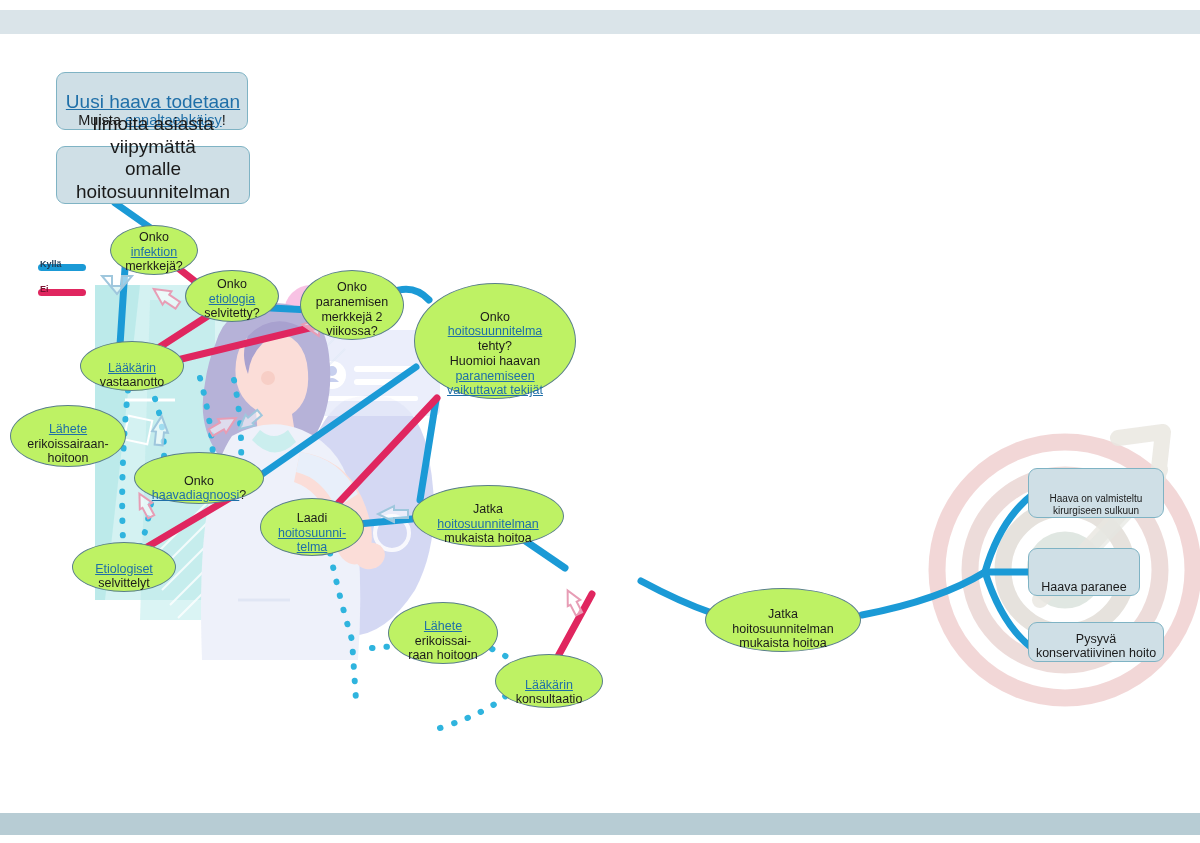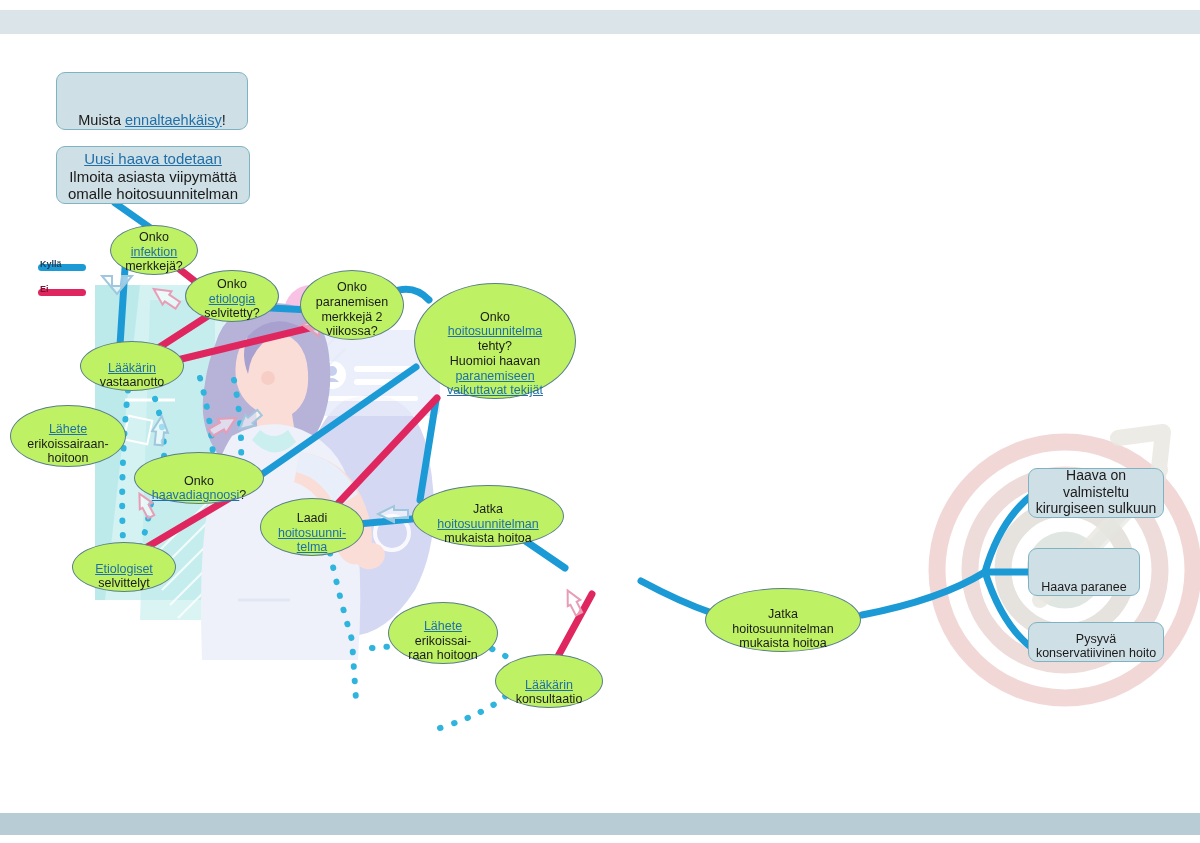--- a/index.html
+++ b/index.html
@@ -203,21 +203,21 @@
       <div class="legend-label ei">Ei</div>
     </div>
   </div>
 
   <div class="node rrect" style="left:56px;top:72px;width:192px;height:58px;font-size:14.5px;">
     <div class="txt">
         <div><span>Muista </span><span class="ul">ennaltaehkäisy</span><span>!</span></div>
       </div>
   </div>
 
-  <div class="node rrect" style="left:56px;top:146px;width:194px;height:58px;font-size:15px;">
+  <div class="node rrect" style="left:56px;top:146px;width:194px;height:58px;font-size:19px;">
     <div class="txt">
         <div><span class="ul">Uusi haava todetaan</span></div>
         <div><span>Ilmoita asiasta viipymättä</span></div>
         <div><span>omalle hoitosuunnitelman</span></div>
       </div>
   </div>
 
   <div class="node ell" style="left:110px;top:225px;width:88px;height:50px;font-size:12.5px;">
     <div class="txt">
         <div><span>Onko</span></div>
@@ -317,21 +317,21 @@
 
 
   <div class="node ell" style="left:705px;top:588px;width:156px;height:64px;font-size:12.5px;">
     <div class="txt">
         <div><span>Jatka</span></div>
         <div><span>hoitosuunnitelman</span></div>
         <div><span>mukaista hoitoa</span></div>
       </div>
   </div>
 
-  <div class="node rrect" style="left:1028px;top:468px;width:136px;height:50px;font-size:14px;">
+  <div class="node rrect" style="left:1028px;top:468px;width:136px;height:50px;font-size:10px;">
     <div class="txt">
         <div><span>Haava on valmisteltu</span></div>
         <div><span>kirurgiseen sulkuun</span></div>
       </div>
   </div>
 
   <div class="node rrect" style="left:1028px;top:548px;width:112px;height:48px;font-size:12.5px;">
     <div class="txt">
         <div><span>Haava paranee</span></div>
       </div>

